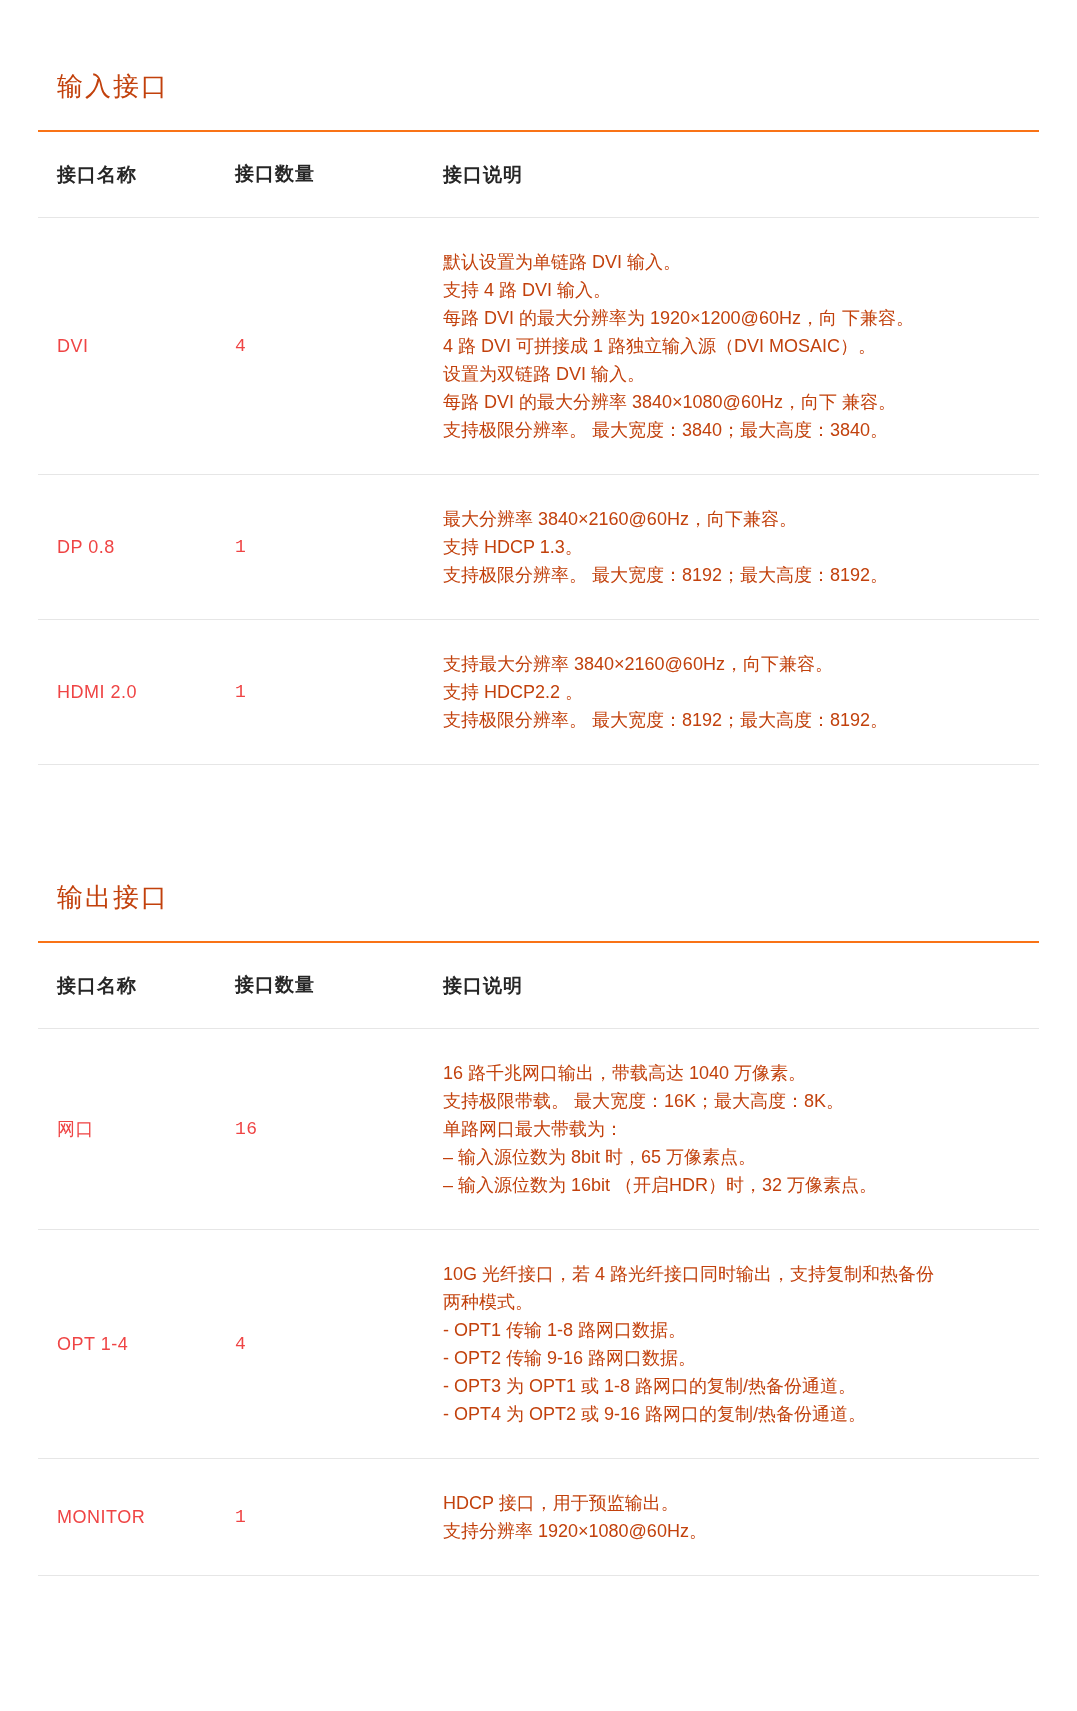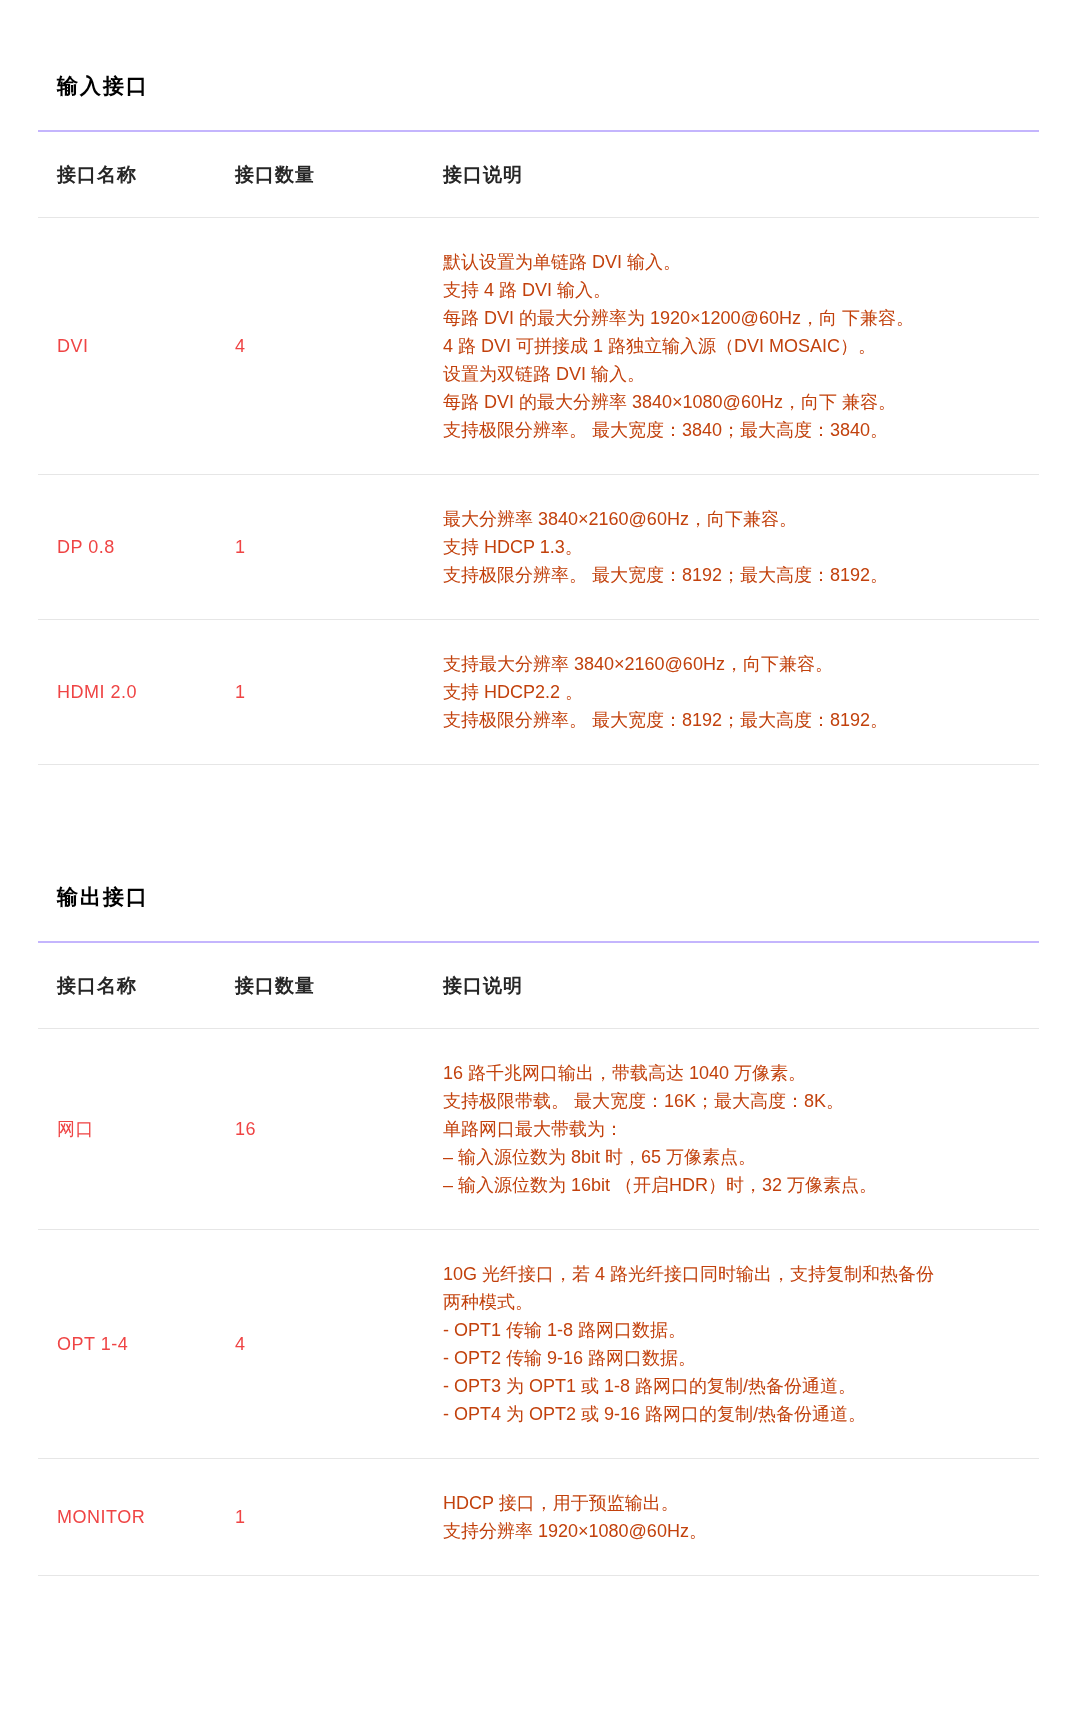--- a/index.html
+++ b/index.html
@@ -6,52 +6,52 @@
   html, body { background: #ffffff; }
   body {
     width: 1077px;
     height: 1711px;
     overflow: hidden;
     font-family: "Liberation Sans", "DejaVu Sans", sans-serif;
     color: #555555;
     padding: 70px 38px 0 38px;
   }
   .section-title {
-    font-size: 21px;
-    font-weight: bold;
-    color: #000000;
+    font-size: 26px;
+    font-weight: normal;
+    color: #c2410c;
     letter-spacing: 2px;
     line-height: 32px;
     padding-left: 19px;
     margin-bottom: 28px;
   }
   .spec-section + .spec-section { margin-top: 116px; }
   .spec-table {
-    border-top: 2px solid #c4b5fd;
+    border-top: 2px solid #f97316;
     border-bottom: 1px solid #e6e6e6;
     width: 100%;
   }
   .table-header {
     display: flex;
     padding: 31px 0 30px 0;
     border-bottom: 1px solid #e6e6e6;
     font-size: 19px;
     font-weight: bold;
     color: #262626;
     letter-spacing: 1px;
     line-height: 24px;
   }
   .table-row {
     display: flex;
     align-items: center;
     padding: 30px 0;
   }
   .table-row + .table-row { border-top: 1px solid #e6e6e6; }
   .col-name { width: 197px; padding-left: 19px; flex: none; }
-  .col-qty  { width: 208px; flex: none; }
+  .col-qty  { width: 208px; flex: none; font-family: Liberation Mono, monospace; }
   .col-desc { flex: 1 1 auto; padding-right: 20px; }
   .cell-name, .cell-qty {
     font-size: 18px;
     color: #ef4444;
     letter-spacing: 0.5px;
   }
   .desc-line {
     font-size: 18px;
     line-height: 28px;
     color: #c2410c;

